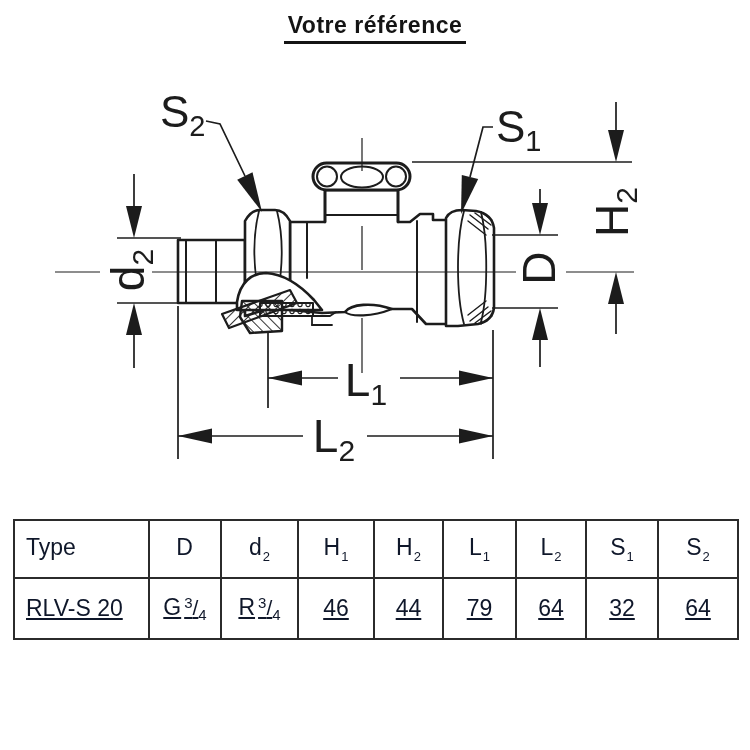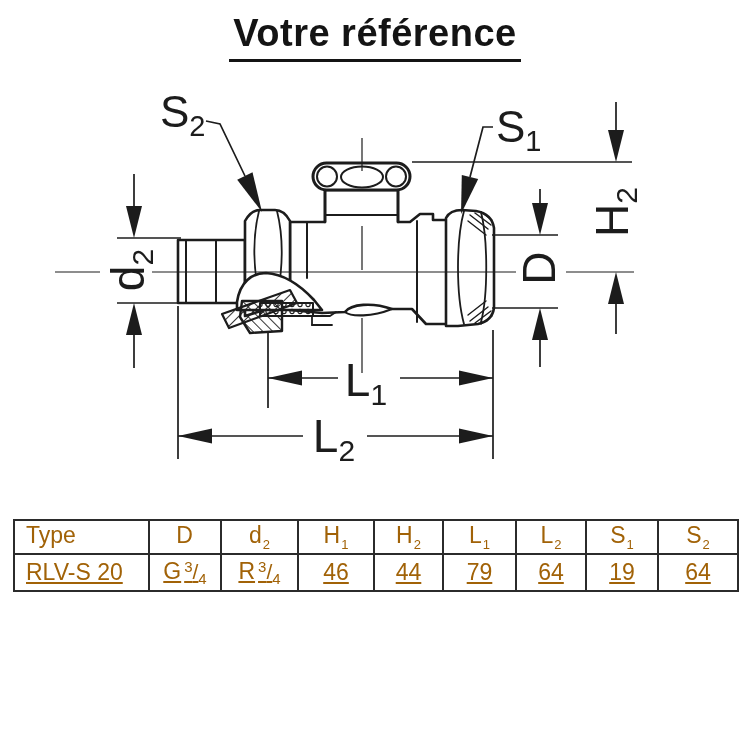--- a/index.html
+++ b/index.html
@@ -1,33 +1,33 @@
 <!DOCTYPE html>
 <html><head>
 <meta charset="utf-8">
 <style>
   html,body{margin:0;padding:0;background:#ffffff;}
   .page{position:relative;width:750px;height:750px;background:#fff;overflow:hidden;
         font-family:"Liberation Sans",sans-serif;color:#1c1c1c;}
   
   .title-wrap{position:absolute;top:12px;left:0;width:750px;text-align:center;}
-  .title{display:inline-block;font-size:38px;font-weight:bold;letter-spacing:0.5px;
+  .title{display:inline-block;font-size:23px;font-weight:bold;letter-spacing:0.5px;
          color:#141414;border-bottom:3px solid #141414;padding:0 4px 3px 4px;line-height:1.15;}
   
   svg.diagram{position:absolute;left:0;top:0;}
   svg text{font-family:"Liberation Sans",sans-serif;fill:#1c1c1c;}
   .dim-label{font-size:46px;}
   .dim-sub{font-size:30px;}
   .lead-label{font-size:44px;}
   .lead-sub{font-size:29px;}
   
   table.spec{position:absolute;left:13px;top:519px;width:724px;border-collapse:collapse;
              table-layout:fixed;}
   table.spec th,table.spec td{border:2px solid #2b2b2b;font-weight:normal;font-size:23px;
-             text-align:center;padding:0;white-space:nowrap;color:#a16207;}
+             text-align:center;padding:12px;white-space:nowrap;color:#0f172a;}
   table.spec tr.hdr th{height:32px;}
   table.spec tr.dat td{height:35px;text-decoration:underline;}
   .cell-left{text-align:left !important;padding-left:11px !important;}
   .hsub{font-size:13px;vertical-align:-6px;margin-left:1px;}
   .fr-num{font-size:15px;vertical-align:7px;margin-left:3px;}
   .fr-slash{font-size:21px;}
   .fr-den{font-size:15px;vertical-align:-5px;}
 </style>
 </head>
 <body>
@@ -205,19 +205,19 @@
       <th><span>S</span><sub class="hsub">2</sub></th>
     </tr>
     <tr class="dat">
       <td class="cell-left">RLV-S 20</td>
       <td><span>G</span><sup class="fr-num">3</sup><span class="fr-slash">/</span><sub class="fr-den">4</sub></td>
       <td><span>R</span><sup class="fr-num">3</sup><span class="fr-slash">/</span><sub class="fr-den">4</sub></td>
       <td>46</td>
       <td>44</td>
       <td>79</td>
       <td>64</td>
-      <td>19</td>
+      <td>32</td>
       <td>64</td>
     </tr>
   </tbody>
     </table>
 
 </div>
 
 </body></html>

